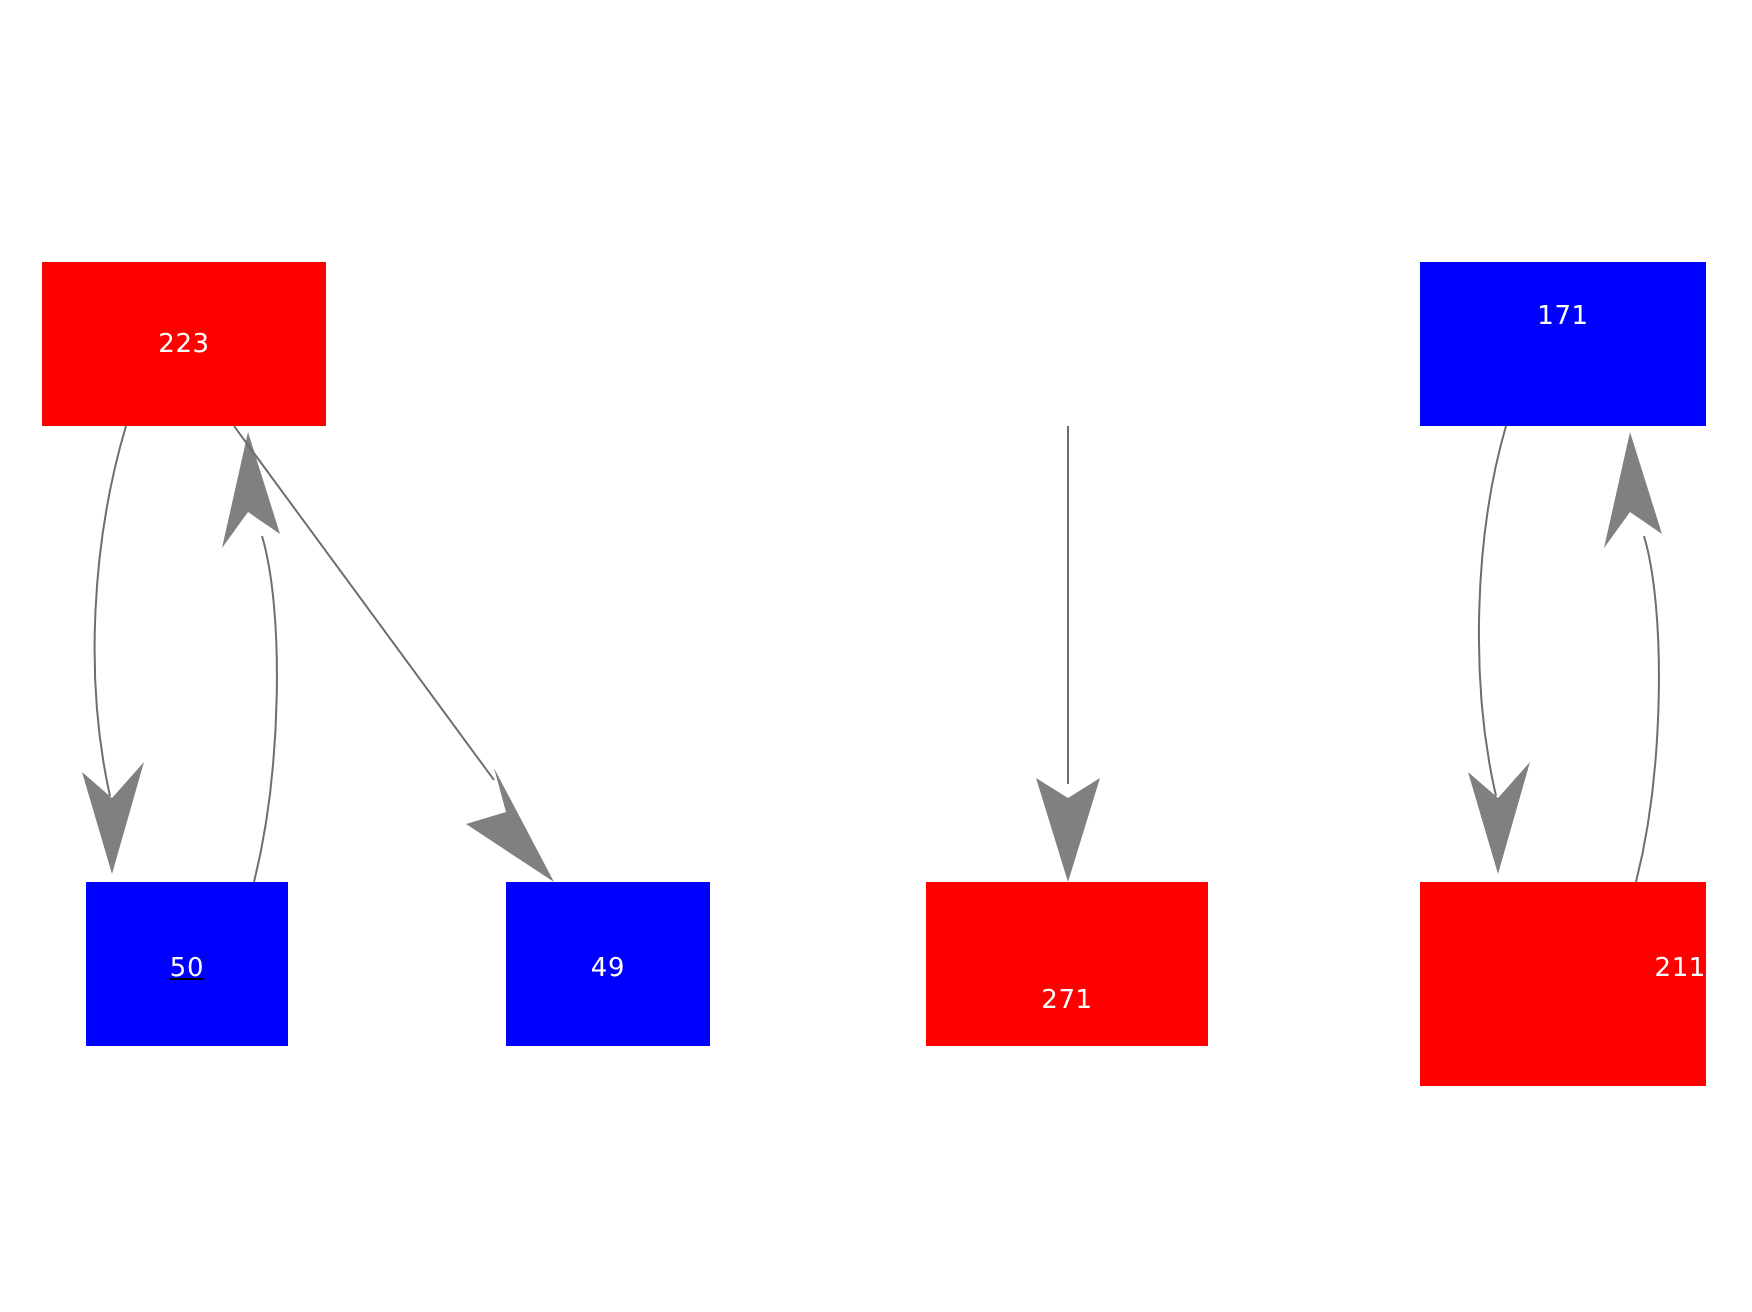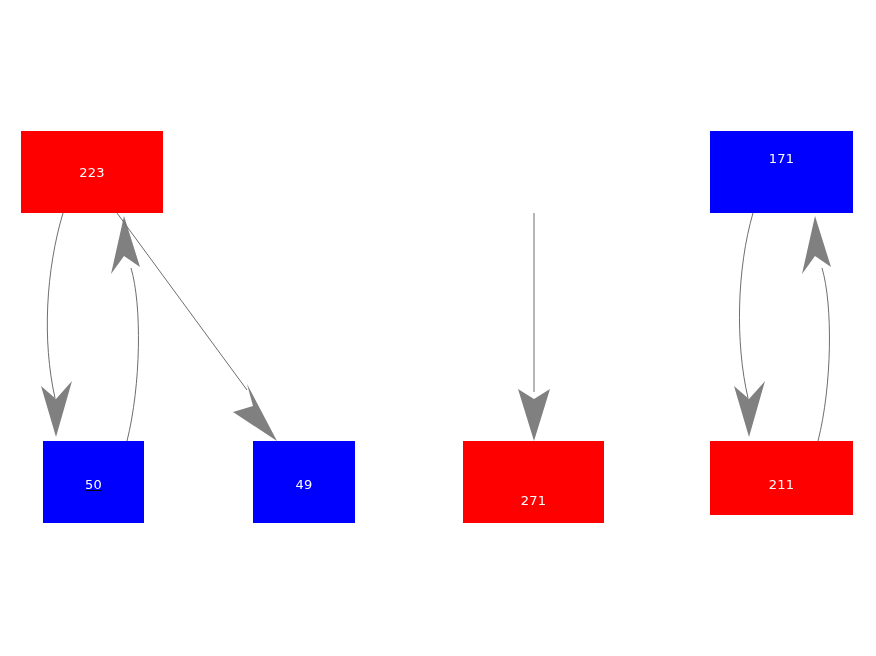--- a/index.html
+++ b/index.html
@@ -101,17 +101,17 @@
 
 
   <div class="node-box" style="left:463px; top:441px; width:141px; height:82px; background:#ff0000; padding-top:37px;align-items:center;">
     <span class="node-label">271</span>
   </div>
 
   <div class="node-box" style="left:710px; top:131px; width:143px; height:82px; background:#0000ff; padding-top:21px;">
     <span class="node-label">171</span>
   </div>
 
-  <div class="node-box" style="left:710px; top:441px; width:143px; height:74px; background:#ff0000; padding-top:37px;">
+  <div class="node-box" style="left:710px; top:441px; width:143px; height:102px; background:#ff0000; padding-top:37px;justify-content:flex-end;">
     <span class="node-label">211</span>
   </div>
 
 </div>
 
 </body></html>

